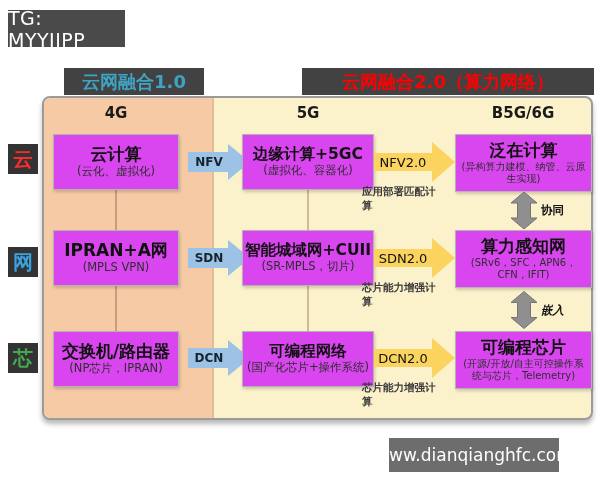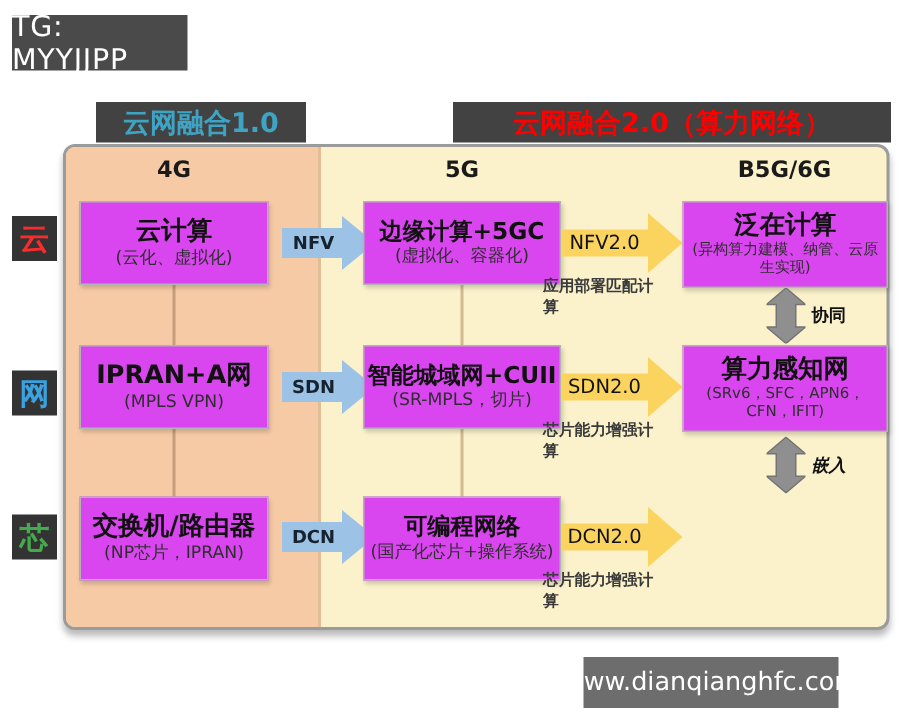--- a/index.html
+++ b/index.html
@@ -154,20 +154,24 @@
     <div class="t">可编程网络</div>
     <div class="s">(国产化芯片+操作系统)</div>
   </div>
   <div class="yarrow r3">
     <svg width="81" height="40" viewBox="0 0 81 40">
       <polygon points="0,11 58,11 58,0 81,20 58,40 58,29 0,29" fill="#fbd35f"></polygon>
     </svg>
     <span class="lbl">DCN2.0</span>
   </div>
   <div class="ynote r3">芯片能力增强计算</div>
+  <div class="node ncol-r r3">
+    <div class="t">可编程芯片</div>
+    <div class="s">(开源/开放/自主可控操作系统与芯片，Telemetry)</div>
+  </div>
 
   <div class="vlink l1">
     <svg width="26" height="37" viewBox="0 0 26 37">
       <polygon points="13,0 26,11 19.5,11 19.5,26 26,26 13,37 0,26 6.5,26 6.5,11 0,11" fill="#8f8f8f" stroke="#747474" stroke-width="1"></polygon>
     </svg>
   </div>
   <div class="vlink-lbl l1">协同</div>
   <div class="vlink l2">
     <svg width="26" height="38" viewBox="0 0 26 37">
       <polygon points="13,0 26,11 19.5,11 19.5,26 26,26 13,37 0,26 6.5,26 6.5,11 0,11" fill="#8f8f8f" stroke="#747474" stroke-width="1"></polygon>

